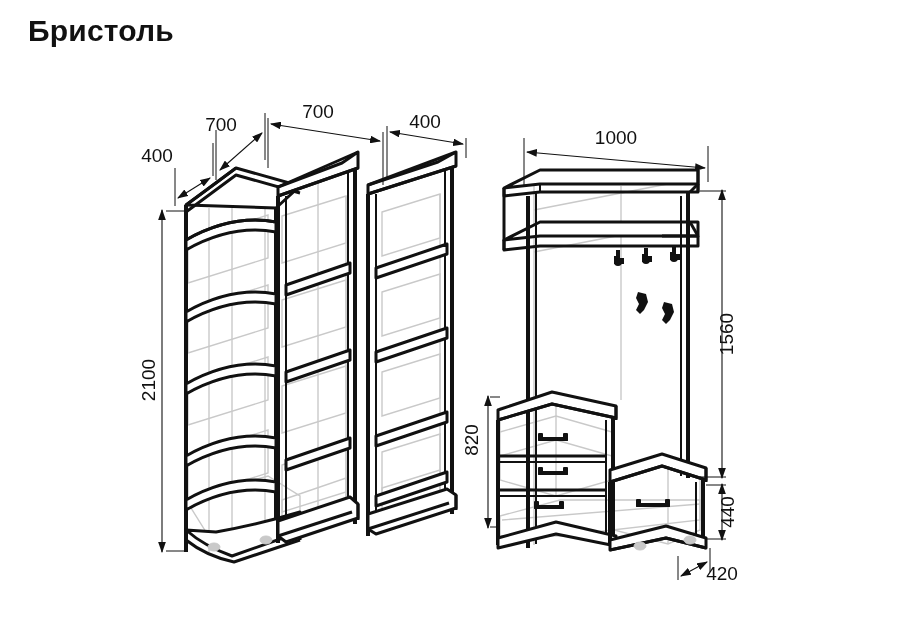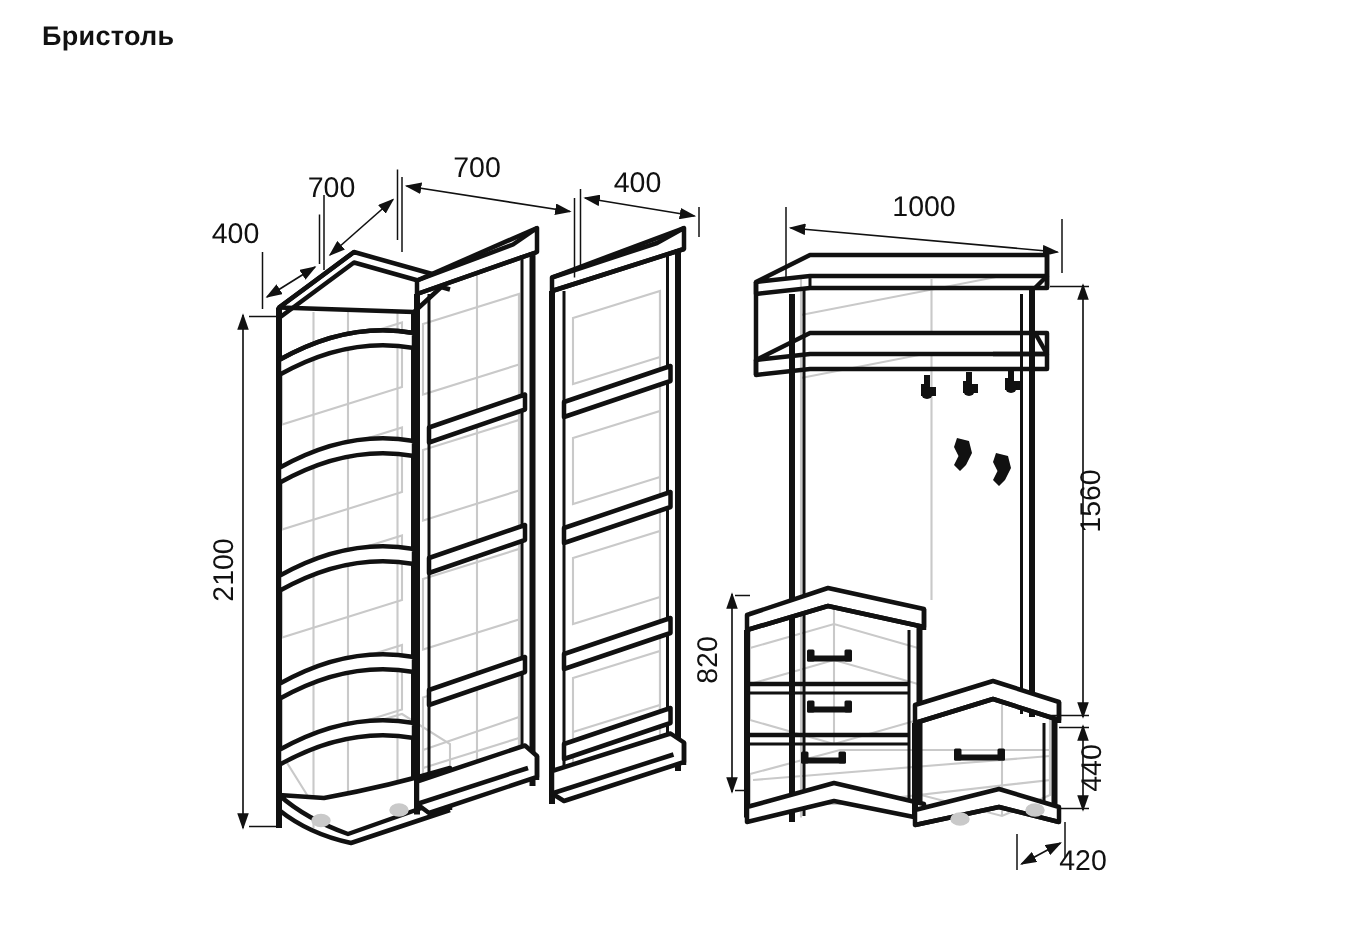--- a/index.html
+++ b/index.html
@@ -11,21 +11,21 @@
     width: 910px;
     height: 626px;
     font-family: "Liberation Sans", sans-serif;
     overflow: hidden;
     position: relative;
   }
   #page-title {
     position: absolute;
     left: 28px;
     top: 14px;
-    font-size: 18px;
+    font-size: 30px;
     font-weight: bold;
     color: #111111;
     letter-spacing: 0.2px;
     font-family: "Liberation Sans", sans-serif;
   }
   #drawing-canvas {
     position: absolute;
     left: 0;
     top: 0;
     width: 910px;

